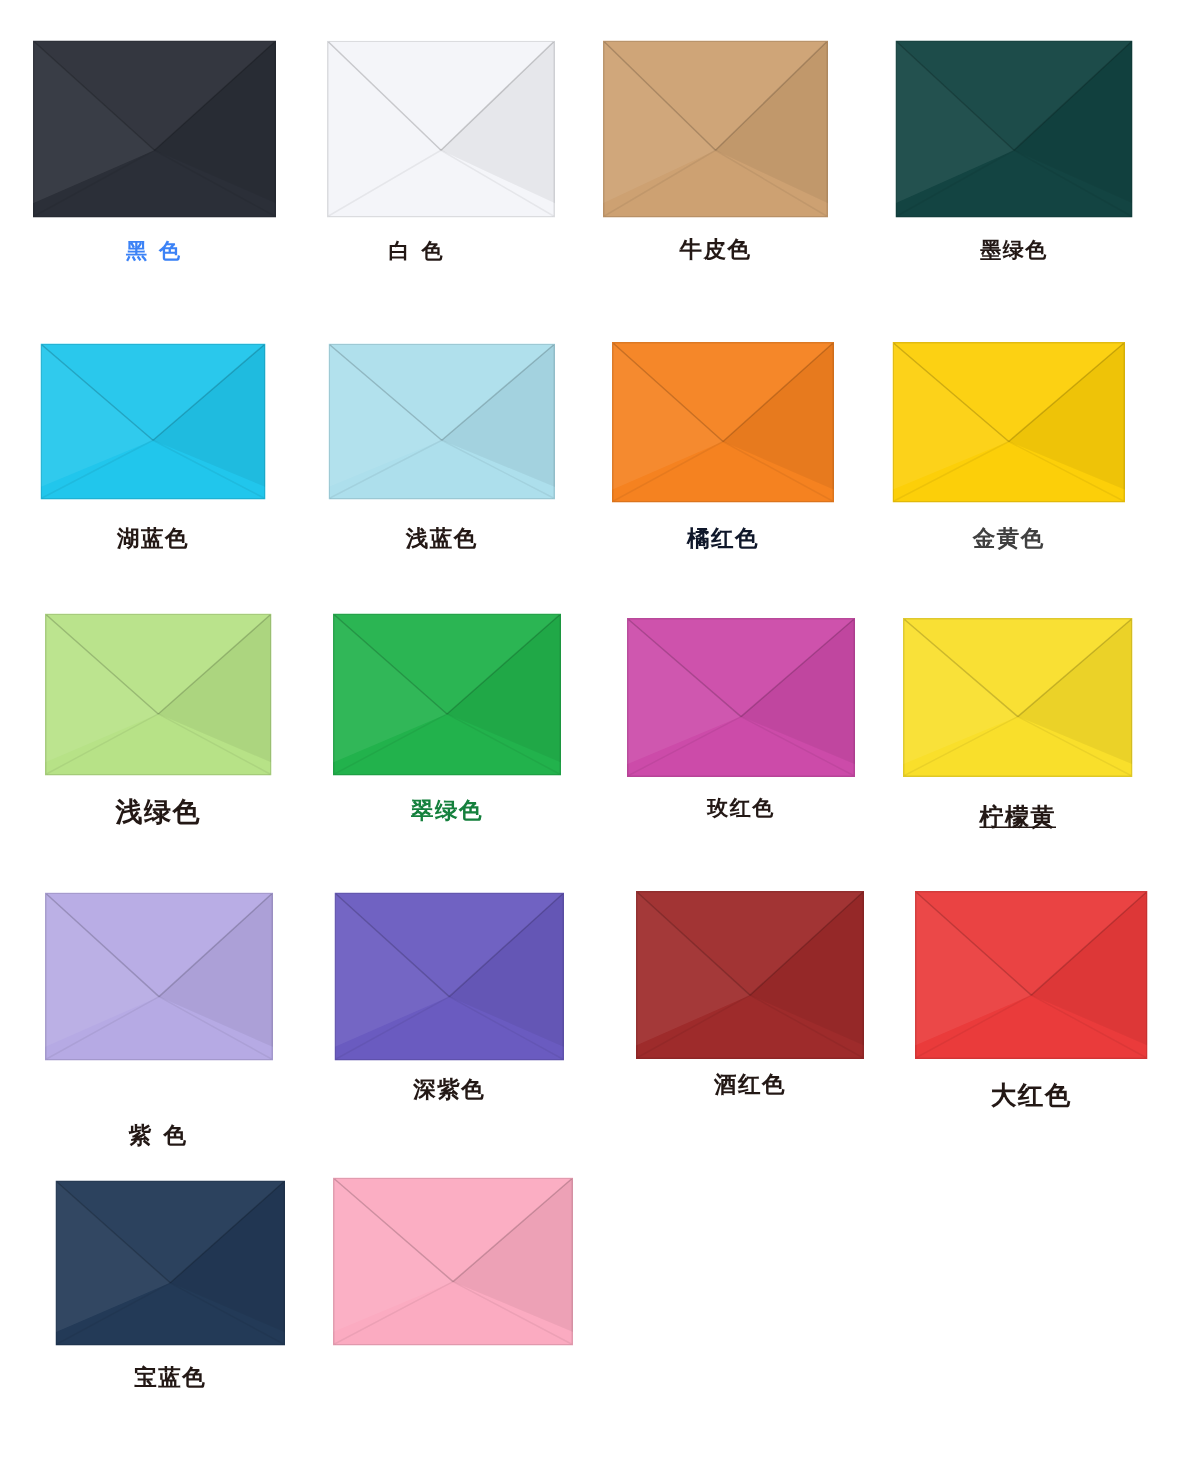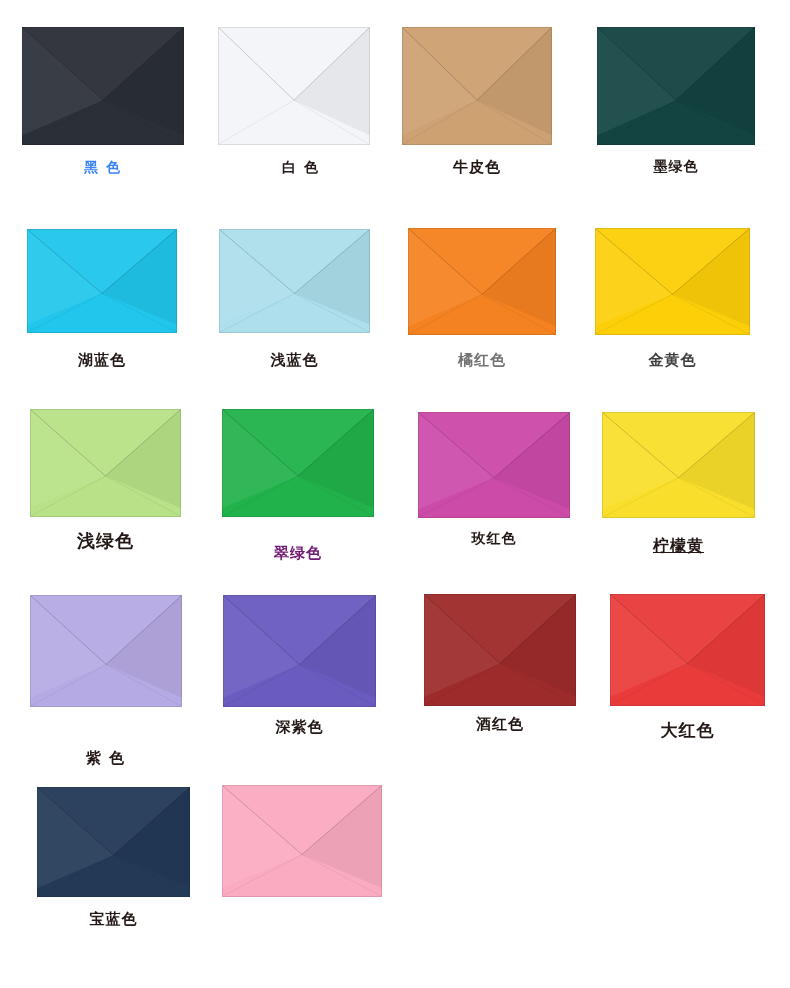--- a/index.html
+++ b/index.html
@@ -75,21 +75,21 @@
           <path d="M152,0 L76,73.16 L152,108.56 Z" fill="rgba(0,0,0,0.055)"></path>
           <path d="M0,0 L152,0 L76,73.16 Z" fill="rgba(255,255,255,0.045)"></path>
           <line x1="1" y1="1" x2="76" y2="73.16" stroke="rgba(0,0,0,0.18)" stroke-width="1"></line>
           <line x1="151" y1="1" x2="76" y2="73.16" stroke="rgba(0,0,0,0.18)" stroke-width="1"></line>
           <line x1="1" y1="117" x2="76" y2="73.16" stroke="rgba(0,0,0,0.06)" stroke-width="1"></line>
           <line x1="151" y1="117" x2="76" y2="73.16" stroke="rgba(0,0,0,0.06)" stroke-width="1"></line>
         </svg>
         <div class="env-edge"></div>
       </div>
     </div>
-    <div class="label" style="left: 225px; top: 160px; width: 152px; font-size: 14px; font-weight: 700; letter-spacing: 2px; color: rgb(35, 24, 21);">白 色</div>
+    <div class="label" style="left: 202px; top: 160px; width: 152px; font-size: 14px; font-weight: 700; letter-spacing: 2px; color: rgb(35, 24, 21);">白 色</div>
     <div class="swatch" style="left: 402px; top: 27px; width: 150px; height: 118px;">
       <div class="env" style="width: 150px; height: 118px;">
         <div class="env-body" style="--c: #cda172;"></div>
         <svg width="150" height="118" viewBox="0 0 150 118" style="position: absolute; left: 0px; top: 0px;">
           <path d="M0,0 L75,73.16 L0,108.56 Z" fill="rgba(255,255,255,0.07)"></path>
           <path d="M150,0 L75,73.16 L150,108.56 Z" fill="rgba(0,0,0,0.055)"></path>
           <path d="M0,0 L150,0 L75,73.16 Z" fill="rgba(255,255,255,0.045)"></path>
           <line x1="1" y1="1" x2="75" y2="73.16" stroke="rgba(0,0,0,0.18)" stroke-width="1"></line>
           <line x1="149" y1="1" x2="75" y2="73.16" stroke="rgba(0,0,0,0.18)" stroke-width="1"></line>
           <line x1="1" y1="117" x2="75" y2="73.16" stroke="rgba(0,0,0,0.06)" stroke-width="1"></line>
@@ -155,21 +155,21 @@
           <path d="M148,0 L74,66.34 L148,98.44 Z" fill="rgba(0,0,0,0.055)"></path>
           <path d="M0,0 L148,0 L74,66.34 Z" fill="rgba(255,255,255,0.045)"></path>
           <line x1="1" y1="1" x2="74" y2="66.34" stroke="rgba(0,0,0,0.18)" stroke-width="1"></line>
           <line x1="147" y1="1" x2="74" y2="66.34" stroke="rgba(0,0,0,0.18)" stroke-width="1"></line>
           <line x1="1" y1="106" x2="74" y2="66.34" stroke="rgba(0,0,0,0.06)" stroke-width="1"></line>
           <line x1="147" y1="106" x2="74" y2="66.34" stroke="rgba(0,0,0,0.06)" stroke-width="1"></line>
         </svg>
         <div class="env-edge"></div>
       </div>
     </div>
-    <div class="label" style="left: 408px; top: 352px; width: 148px; font-size: 15px; font-weight: 700; letter-spacing: 1px; color: #737373;">橘红色</div>
+    <div class="label" style="left: 408px; top: 352px; width: 148px; font-size: 15px; font-weight: 700; letter-spacing: 1px; color: #0f172a;">橘红色</div>
     <div class="swatch" style="left: 595px; top: 228px; width: 155px; height: 107px;">
       <div class="env" style="width: 155px; height: 107px;">
         <div class="env-body" style="--c: #fccf09;"></div>
         <svg width="155" height="107" viewBox="0 0 155 107" style="position: absolute; left: 0px; top: 0px;">
           <path d="M0,0 L77.5,66.34 L0,98.44 Z" fill="rgba(255,255,255,0.07)"></path>
           <path d="M155,0 L77.5,66.34 L155,98.44 Z" fill="rgba(0,0,0,0.055)"></path>
           <path d="M0,0 L155,0 L77.5,66.34 Z" fill="rgba(255,255,255,0.045)"></path>
           <line x1="1" y1="1" x2="77.5" y2="66.34" stroke="rgba(0,0,0,0.18)" stroke-width="1"></line>
           <line x1="154" y1="1" x2="77.5" y2="66.34" stroke="rgba(0,0,0,0.18)" stroke-width="1"></line>
           <line x1="1" y1="106" x2="77.5" y2="66.34" stroke="rgba(0,0,0,0.06)" stroke-width="1"></line>
@@ -203,21 +203,21 @@
           <path d="M152,0 L76,66.96 L152,99.36 Z" fill="rgba(0,0,0,0.055)"></path>
           <path d="M0,0 L152,0 L76,66.96 Z" fill="rgba(255,255,255,0.045)"></path>
           <line x1="1" y1="1" x2="76" y2="66.96" stroke="rgba(0,0,0,0.18)" stroke-width="1"></line>
           <line x1="151" y1="1" x2="76" y2="66.96" stroke="rgba(0,0,0,0.18)" stroke-width="1"></line>
           <line x1="1" y1="107" x2="76" y2="66.96" stroke="rgba(0,0,0,0.06)" stroke-width="1"></line>
           <line x1="151" y1="107" x2="76" y2="66.96" stroke="rgba(0,0,0,0.06)" stroke-width="1"></line>
         </svg>
         <div class="env-edge"></div>
       </div>
     </div>
-    <div class="label" style="left: 222px; top: 533px; width: 152px; font-size: 15px; font-weight: 700; letter-spacing: 1px; color: #701a75; margin-top: 12px;">翠绿色</div>
+    <div class="label" style="left: 222px; top: 533px; width: 152px; font-size: 15px; font-weight: 700; letter-spacing: 1px; color: #15803d;">翠绿色</div>
     <div class="swatch" style="left: 418px; top: 412px; width: 152px; height: 106px;">
       <div class="env" style="width: 152px; height: 106px;">
         <div class="env-body" style="--c: #cc4ba9;"></div>
         <svg width="152" height="106" viewBox="0 0 152 106" style="position: absolute; left: 0px; top: 0px;">
           <path d="M0,0 L76,65.72 L0,97.52000000000001 Z" fill="rgba(255,255,255,0.07)"></path>
           <path d="M152,0 L76,65.72 L152,97.52000000000001 Z" fill="rgba(0,0,0,0.055)"></path>
           <path d="M0,0 L152,0 L76,65.72 Z" fill="rgba(255,255,255,0.045)"></path>
           <line x1="1" y1="1" x2="76" y2="65.72" stroke="rgba(0,0,0,0.18)" stroke-width="1"></line>
           <line x1="151" y1="1" x2="76" y2="65.72" stroke="rgba(0,0,0,0.18)" stroke-width="1"></line>
           <line x1="1" y1="105" x2="76" y2="65.72" stroke="rgba(0,0,0,0.06)" stroke-width="1"></line>

